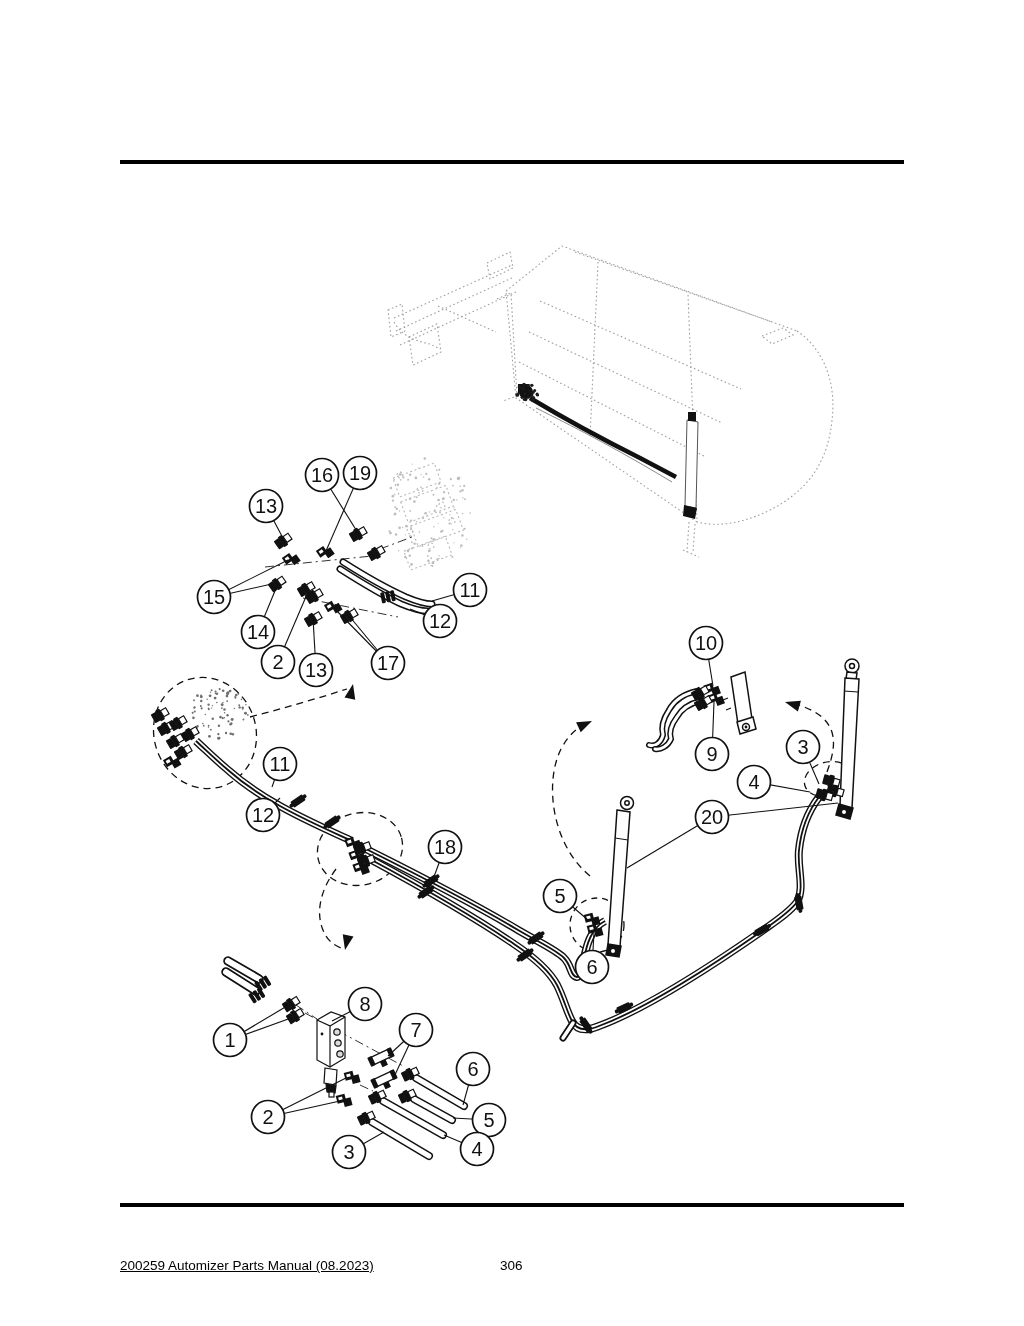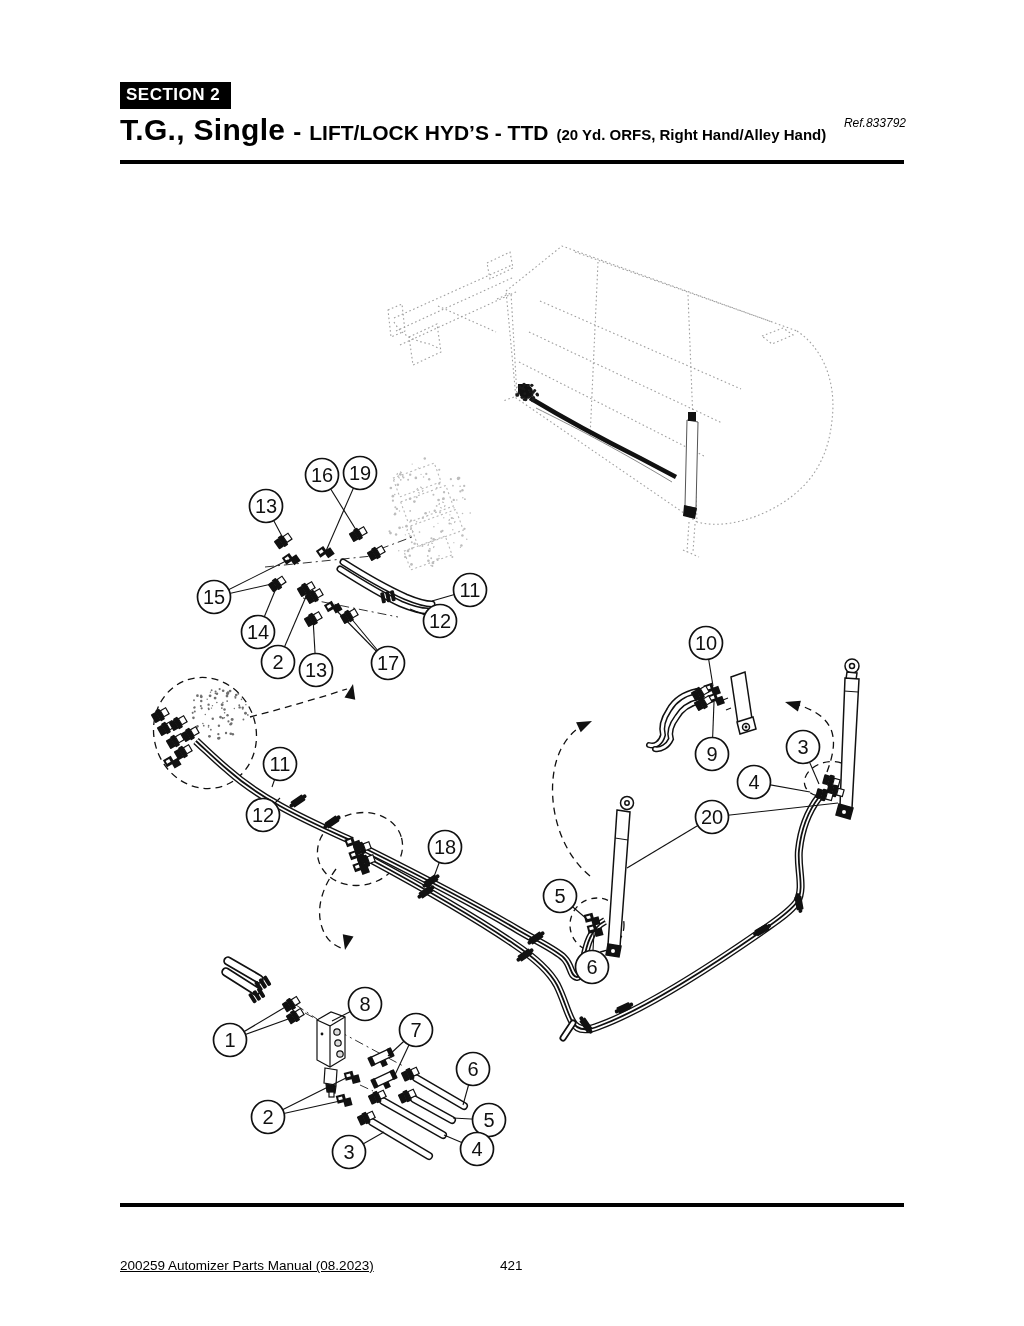--- a/index.html
+++ b/index.html
@@ -21,30 +21,20 @@
   .footer .fleft{position:absolute;left:0;text-decoration:underline;}
   .footer .fpage{position:absolute;left:380px;}
   svg.art{position:absolute;left:0;top:0;z-index:1;}
   .callout-text{font-family:"Liberation Sans",sans-serif;font-size:20px;fill:#111;}
 </style>
 </head>
 <body>
 
 <div class="page">
 
-  <div class="hdr">
-    <div class="section-badge">SECTION 2</div>
-    <div class="title-line">
-      <span class="t-main">T.G., Single</span>
-      <span class="t-sep">-</span>
-      <span class="t-sub">LIFT/LOCK HYD’S - TTD</span>
-      <span class="t-detail">(20 Yd. ORFS, Right Hand/Alley Hand)</span>
-    </div>
-    <span class="t-ref">Ref.833792</span>
-  </div>
   <div class="rule top"></div>
 
   <svg class="art" width="1024" height="1326" viewBox="0 0 1024 1326">
 
     <g fill="none" stroke="#9f9f9f" stroke-width="1.1" stroke-dasharray="1.6 2.6">
       <path d="M506,291 L562,246 L797,331"></path>
       <path d="M797,331 C828,352 836,390 832,420 C828,462 808,492 766,512 C740,524 716,527 697,522"></path>
       <path d="M697,522 L516,398 L506,291"></path>
       <path d="M540,301 L741,389"></path>
       <path d="M529,332 L722,423"></path>
@@ -825,15 +815,15 @@
             <circle cx="349" cy="1152" r="16.5" fill="#fff" stroke="#111" stroke-width="1.7"></circle>
             <text x="349" y="1159" text-anchor="middle" class="callout-text">3</text>
           </g>
         </g>
       </g>
   </svg>
 
   <div class="rule bottom"></div>
   <div class="footer">
     <span class="fleft">200259 Automizer Parts Manual (08.2023)</span>
-    <span class="fpage">421</span>
+    <span class="fpage">306</span>
   </div>
 </div>
 
 </body></html>

